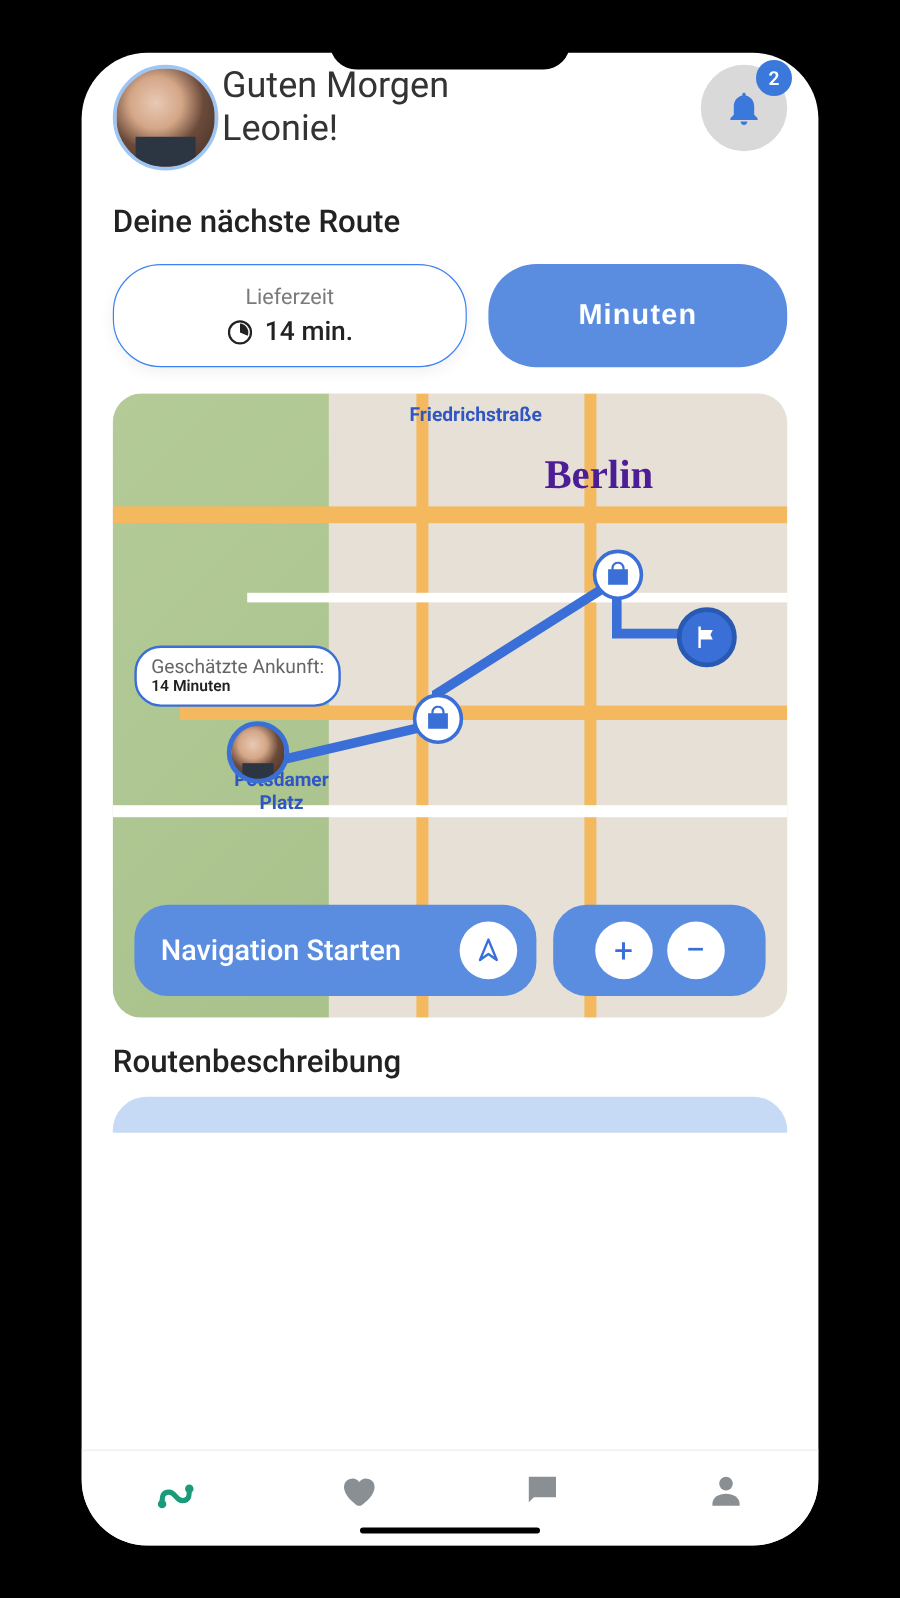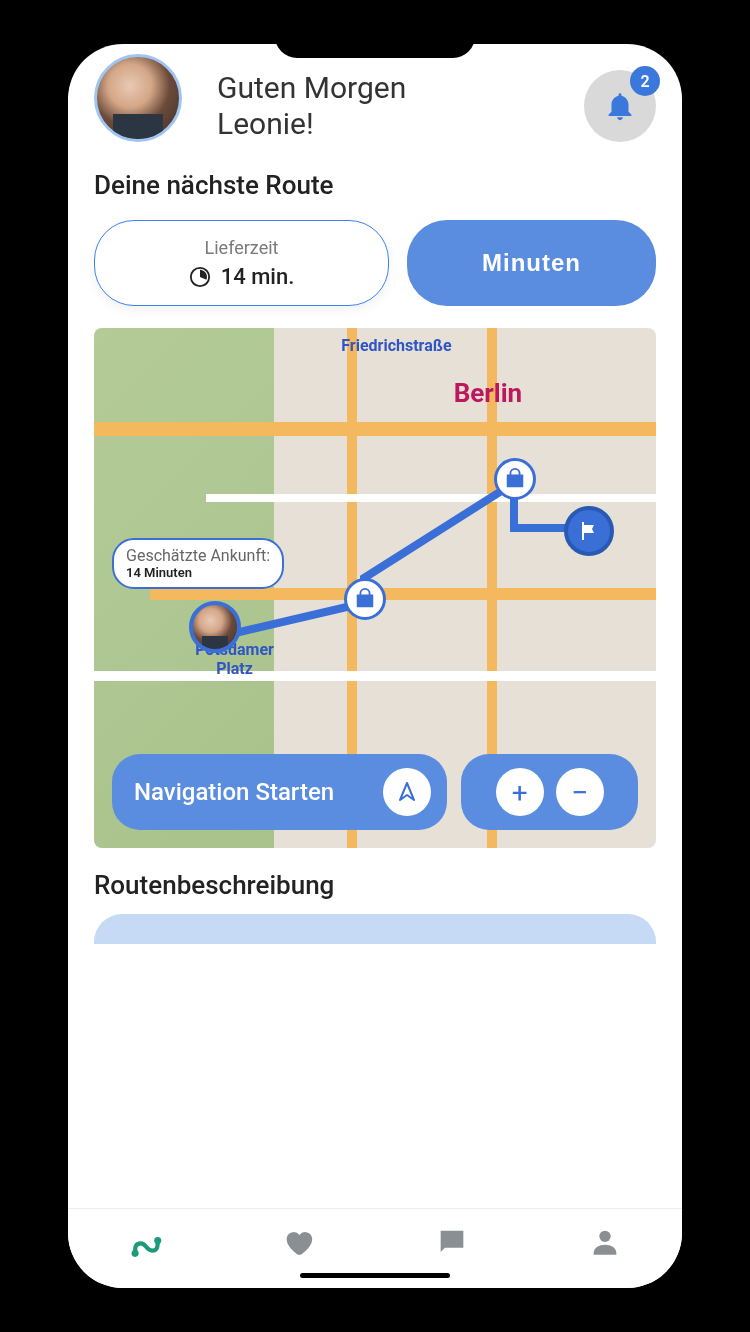--- a/index.html
+++ b/index.html
@@ -55,22 +55,22 @@
   .wifi-icon, .battery-icon { width: 24px; height: 16px; }
 
   .content {
     padding: 10px 26px 0 26px;
     height: calc(100% - 50px - 80px);
     overflow: hidden;
   }
 
   .header {
     display: flex;
-    align-items: flex-end;
-    gap: 35px;
+    align-items: flex-start;
+    gap: 3px;
     margin-bottom: 28px;
   }
   .avatar {
     width: 88px; height: 88px;
     border-radius: 50%;
     border: 3px solid #9fc5f3;
     background: radial-gradient(circle at 40% 35%, #e8c9b5 0%, #d4a687 30%, #6b4a3a 55%, #3a2e28 100%);
     position:relative;
     overflow:hidden;
   }
@@ -116,40 +116,40 @@
     font-size:24px;
     font-weight:600;
     letter-spacing:1px;
     display:flex; align-items:center; justify-content:center;
   }
 
   .map-card {
     position:relative;
     width: 100%;
     height: 520px;
-    border-radius: 8px;
+    border-radius: 24px;
     overflow:hidden;
     background:#e6e0d6;
     margin-bottom: 22px;
     padding-left: 35px;
   }
   .park { position:absolute; left:0; top:0; width:32%; height:100%;
     background: linear-gradient(135deg,#b4cb97 0%, #a9c28c 100%); }
   .road-h, .road-v { position:absolute; background:#f4b95e; }
   .road-h1 { top:18%; left:0; width:100%; height:14px; }
   .road-h2 { top:50%; left:10%; width:90%; height:12px; }
   .road-v1 { left:45%; top:0; width:10px; height:100%; }
   .road-v2 { left:70%; top:0; width:10px; height:100%; }
   .road-white { position:absolute; background:#fff; }
   .road-w1 { top:32%; left:20%; width:80%; height:8px; }
   .road-w2 { top:66%; left:0; width:100%; height:10px; }
 
   .map-label { position:absolute; font-weight:700; }
   .lbl-fried { top:8px; left:44%; color:#3056c4; font-size:16px; }
-  .lbl-berlin { top:50px; left:64%; color:#be185d; font-size:26px; }
+  .lbl-berlin { top:50px; left:64%; color:#4c1d95; font-size:34px;font-family:Liberation Serif, serif; }
   .lbl-pots { bottom:170px; left:18%; color:#3056c4; font-size:16px; text-align:center; }
 
   .route-line { position:absolute; stroke:#3a6fd8; stroke-width:8; fill:none; stroke-linecap:round; }
 
   .map-marker { position:absolute; width:42px; height:42px; border-radius:50%; background:#fff; border:3px solid #3a6fd8; display:flex; align-items:center; justify-content:center; }
   .marker-1 { top:250px; left:250px; }
   .marker-2 { top:130px; left:400px; }
   .marker-flag { top:178px; left:470px; width:50px; height:50px; background:#3a6fd8; border:4px solid #285ab3; }
   .avatar-marker { bottom:195px; left:95px; width:52px; height:52px; border-radius:50%; border:4px solid #3a6fd8; position:absolute;
     background: radial-gradient(circle at 40% 35%, #e8c9b5 0%, #d4a687 30%, #6b4a3a 55%, #3a2e28 100%); overflow:hidden; }

